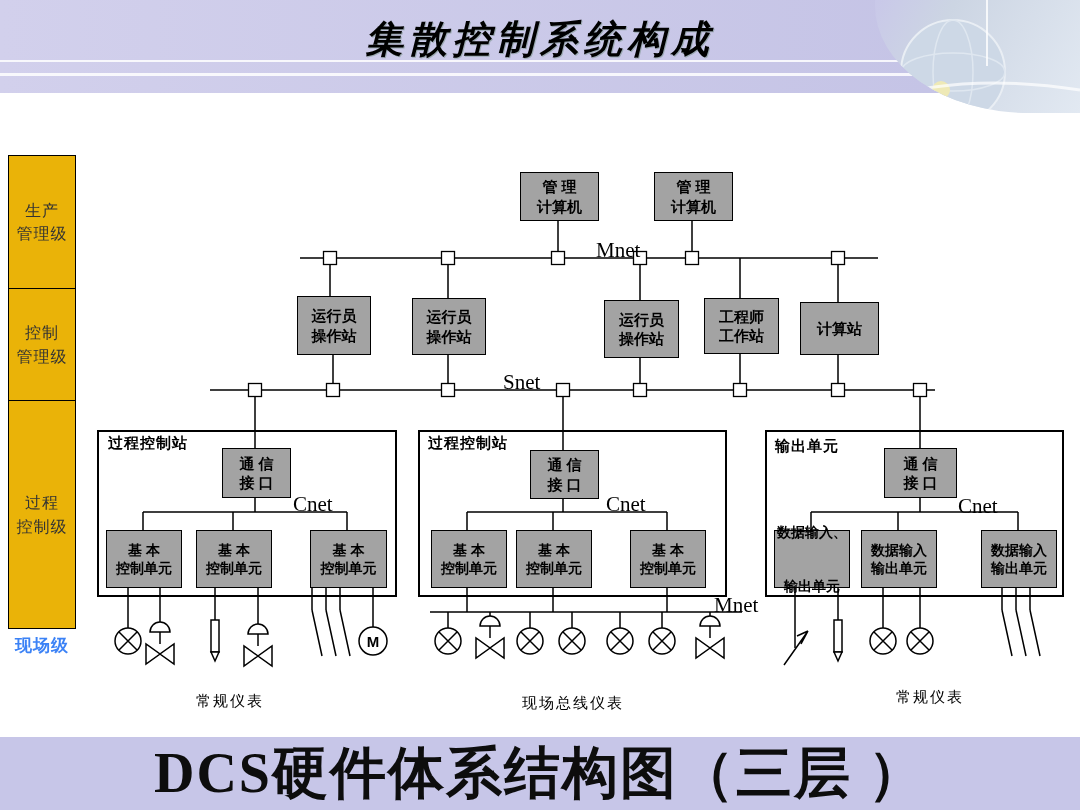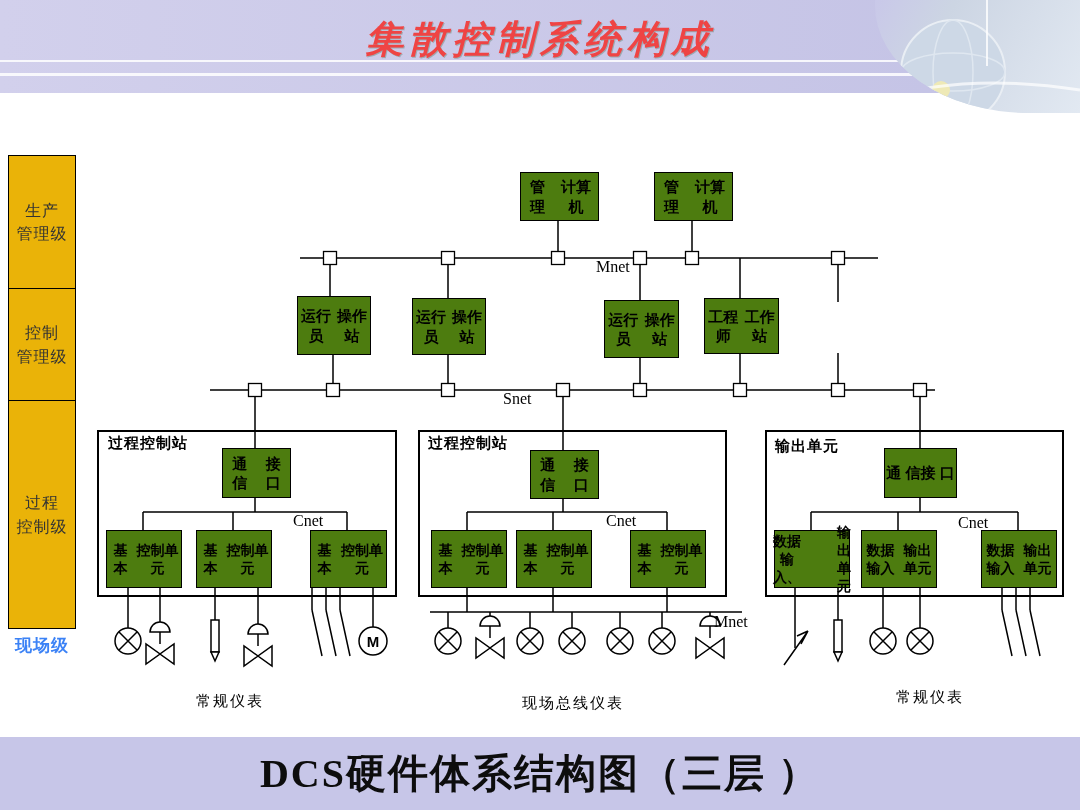--- a/index.html
+++ b/index.html
@@ -6,38 +6,38 @@
   .slide{position:relative;width:1080px;height:810px;background:#fff;overflow:hidden;
          font-family:"Liberation Sans",sans-serif;color:#000;}
   
   .header{position:absolute;left:0;top:0;width:1080px;height:93px;
           background:linear-gradient(to right,#d2d0ec,#c3c2e5);}
   .stripe{position:absolute;left:0;width:1080px;background:rgba(255,255,255,.85);}
   .s1{top:60px;height:2px;}
   .s2{top:73px;height:3px;}
   .title{position:absolute;left:0;top:14px;width:100%;text-align:center;
          font-family:"Liberation Serif",serif;font-weight:bold;font-style:italic;
-         font-size:38px;color:#ef4444;letter-spacing:.15em;
+         font-size:38px;color:#000000;letter-spacing:.15em;
          text-shadow:1px 1px 0 rgba(20,80,20,.25);z-index:5;}
   .decor{position:absolute;right:0;top:0;width:205px;height:113px;overflow:hidden;
          border-bottom-left-radius:75% 95%;
          background:linear-gradient(120deg,#c9c8e9 0%,#ccd5e3 30%,#e2e9f2 100%);z-index:4;}
   
   .bottom-bar{position:absolute;left:0;top:737px;width:1080px;height:73px;
               background:#c7c6e8;display:flex;align-items:center;justify-content:center;z-index:5;}
-  .caption{font-family:"Liberation Serif",serif;font-weight:bold;font-size:40px;
+  .caption{font-family:"Liberation Serif",serif;font-weight:bold;font-size:56px;
            color:#0d0d0d;letter-spacing:2px;}
   
   .wires{position:absolute;left:0;top:0;width:1080px;height:810px;z-index:1;}
-  .b{position:absolute;border:1.6px solid #000;background:#4d7c0f;z-index:3;
-     display:flex;flex-direction:row;align-items:center;justify-content:center;
+  .b{position:absolute;border:1.6px solid #000;background:#a3a3a3;z-index:3;
+     display:flex;flex-direction:column;align-items:center;justify-content:center;
      font-size:15px;font-weight:600;line-height:1.3;text-align:center;}
   .bb{position:absolute;border:2px solid #000;background:transparent;z-index:2;}
   .st{position:absolute;z-index:3;font-size:15px;font-weight:700;letter-spacing:1px;}
-  .nl{position:absolute;z-index:3;font-size:16px;font-family:"Liberation Serif",serif;margin-top:20px;}
+  .nl{position:absolute;z-index:3;font-size:21px;font-family:"Liberation Serif",serif;}
   .fc{position:absolute;z-index:3;font-size:15px;font-weight:400;letter-spacing:2px;}
   .u{font-size:14px;}
   
   .side{position:absolute;left:8px;top:155px;width:66px;height:472px;border:1.5px solid #000;
         background:#eab308;z-index:3;display:flex;flex-direction:column;}
   .side-sec{display:flex;flex-direction:column;align-items:center;justify-content:center;
             font-size:16px;color:#333;letter-spacing:1px;line-height:1.45;}
   .sd1{height:132px;border-bottom:1.5px solid #000;}
   .sd2{height:111px;border-bottom:1.5px solid #000;}
   .sd3{flex:1;}
@@ -238,20 +238,23 @@
     <div>操作站</div>
   </div>
   <div class="b" style="left:604px;top:300px;width:73px;height:56px;">
     <div>运行员</div>
     <div>操作站</div>
   </div>
   <div class="b" style="left:704px;top:298px;width:73px;height:54px;">
     <div>工程师</div>
     <div>工作站</div>
   </div>
+  <div class="b" style="left:800px;top:302px;width:77px;height:51px;">
+    <div>计算站</div>
+  </div>
 
   <div class="bb" style="left:97px;top:430px;width:296px;height:163px;"></div>
   <div class="st" style="left:108px;top:434px;">过程控制站</div>
   <div class="b" style="left:222px;top:448px;width:67px;height:48px;">
     <div>通  信</div>
     <div>接  口</div>
   </div>
   <div class="b u" style="left:106px;top:530px;width:74px;height:56px;">
     <div>基  本</div>
     <div>控制单元</div>

